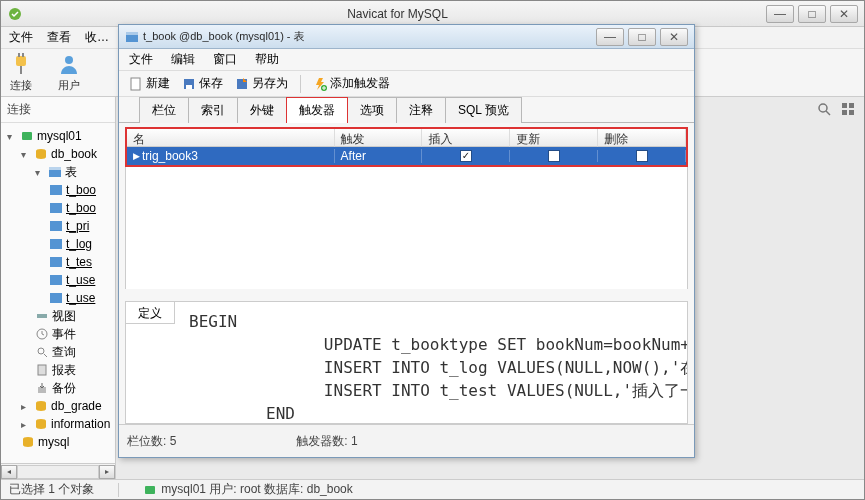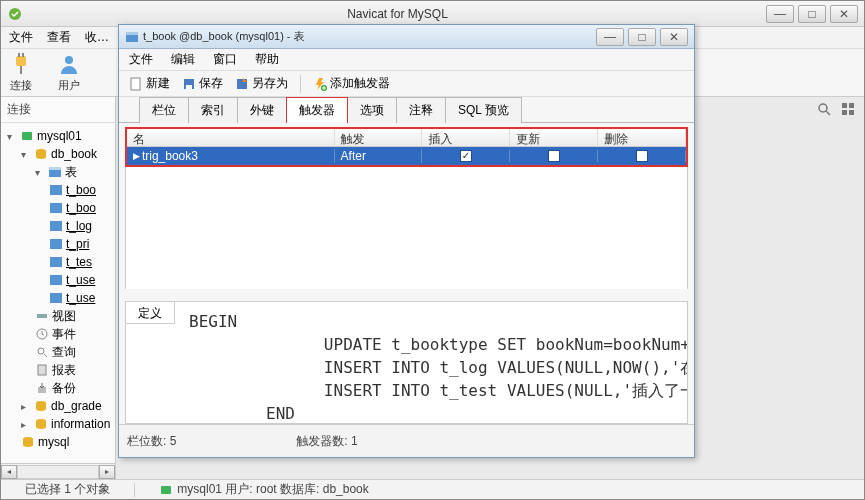--- a/index.html
+++ b/index.html
@@ -30,21 +30,21 @@
 .tree-row .ticon { width: 14px; height: 14px; flex-shrink: 0; }
 .ind1 { padding-left: 20px; } .ind2 { padding-left: 34px; } .ind3 { padding-left: 48px; text-decoration: underline; }
 .tree-scroll-x { height: 16px; border-top: 1px solid #ccc; background: #f3f3f3; display: flex; align-items: center; }
 .sbtn { width: 16px; height: 14px; background: linear-gradient(#fafafa,#dcdcdc); border: 1px solid #aaa; display: flex; align-items: center; justify-content: center; font-size: 8px; color: #555; }
 .strack { flex: 1; height: 14px; background: #eee; border: 1px solid #ccc; }
 
 .content { flex: 1; position: relative; background: #eaeaea; }
 .right-tools { position: absolute; top: 4px; right: 8px; display: flex; gap: 8px; }
 .right-tools svg { width: 16px; height: 16px; cursor: pointer; }
 
-.statusbar { height: 20px; background: #f3f3f3; border-top: 1px solid #ccc; display: flex; align-items: center; padding: 0 24px; font-size: 11px; color: #444; gap: 24px; }
+.statusbar { height: 20px; background: #f3f3f3; border-top: 1px solid #ccc; display: flex; align-items: center; padding: 0 8px; font-size: 11px; color: #444; gap: 24px; }
 .statusbar .sep { width: 1px; height: 14px; background: #ccc; }
 
 
 .child-window { position: absolute; left: 118px; top: 24px; width: 577px; height: 434px; background: #f6f6f6; border: 1px solid #7a99b8; box-shadow: 2px 2px 6px rgba(0,0,0,.25); display: flex; flex-direction: column; }
 .child-title { height: 24px; background: linear-gradient(#eaf2fa,#cddeee); display: flex; align-items: center; padding: 0 6px; border-bottom: 1px solid #9db4cb; }
 .child-title .ct-icon { width: 14px; height: 14px; margin-right: 4px; }
 .child-title .ct-text { flex: 1; color: #2a2a2a; font-size: 11px; }
 
 .child-menu { height: 22px; display: flex; align-items: center; gap: 18px; padding: 0 10px; background: #f6f6f6; border-bottom: 1px solid #ddd; }
 .child-menu span { cursor: pointer; }
@@ -160,27 +160,27 @@
         <div class="tree-row ind3">
             <svg class="ticon ico-table" viewBox="0 0 14 14">
               <rect x="1" y="2" width="12" height="10"></rect>
             </svg>
             <span>t_boo</span>
           </div>
         <div class="tree-row ind3">
             <svg class="ticon ico-table" viewBox="0 0 14 14">
               <rect x="1" y="2" width="12" height="10"></rect>
             </svg>
+            <span>t_pri</span>
+          </div>
+        <div class="tree-row ind3">
+            <svg class="ticon ico-table" viewBox="0 0 14 14">
+              <rect x="1" y="2" width="12" height="10"></rect>
+            </svg>
             <span>t_log</span>
-          </div>
-        <div class="tree-row ind3">
-            <svg class="ticon ico-table" viewBox="0 0 14 14">
-              <rect x="1" y="2" width="12" height="10"></rect>
-            </svg>
-            <span>t_pri</span>
           </div>
         <div class="tree-row ind3">
             <svg class="ticon ico-table" viewBox="0 0 14 14">
               <rect x="1" y="2" width="12" height="10"></rect>
             </svg>
             <span>t_tes</span>
           </div>
         <div class="tree-row ind3">
             <svg class="ticon ico-table" viewBox="0 0 14 14">
               <rect x="1" y="2" width="12" height="10"></rect>

